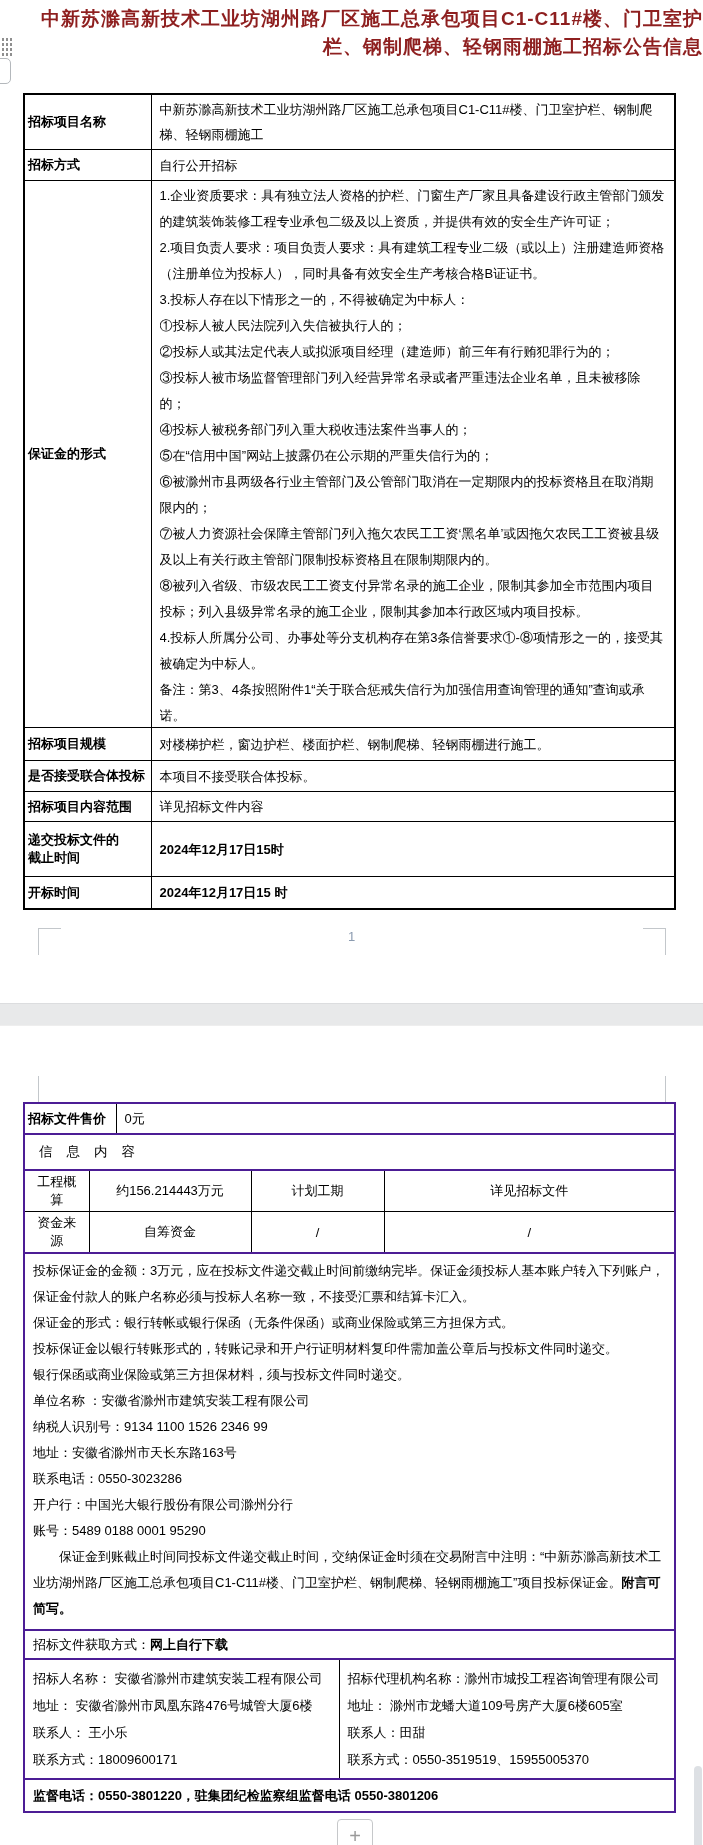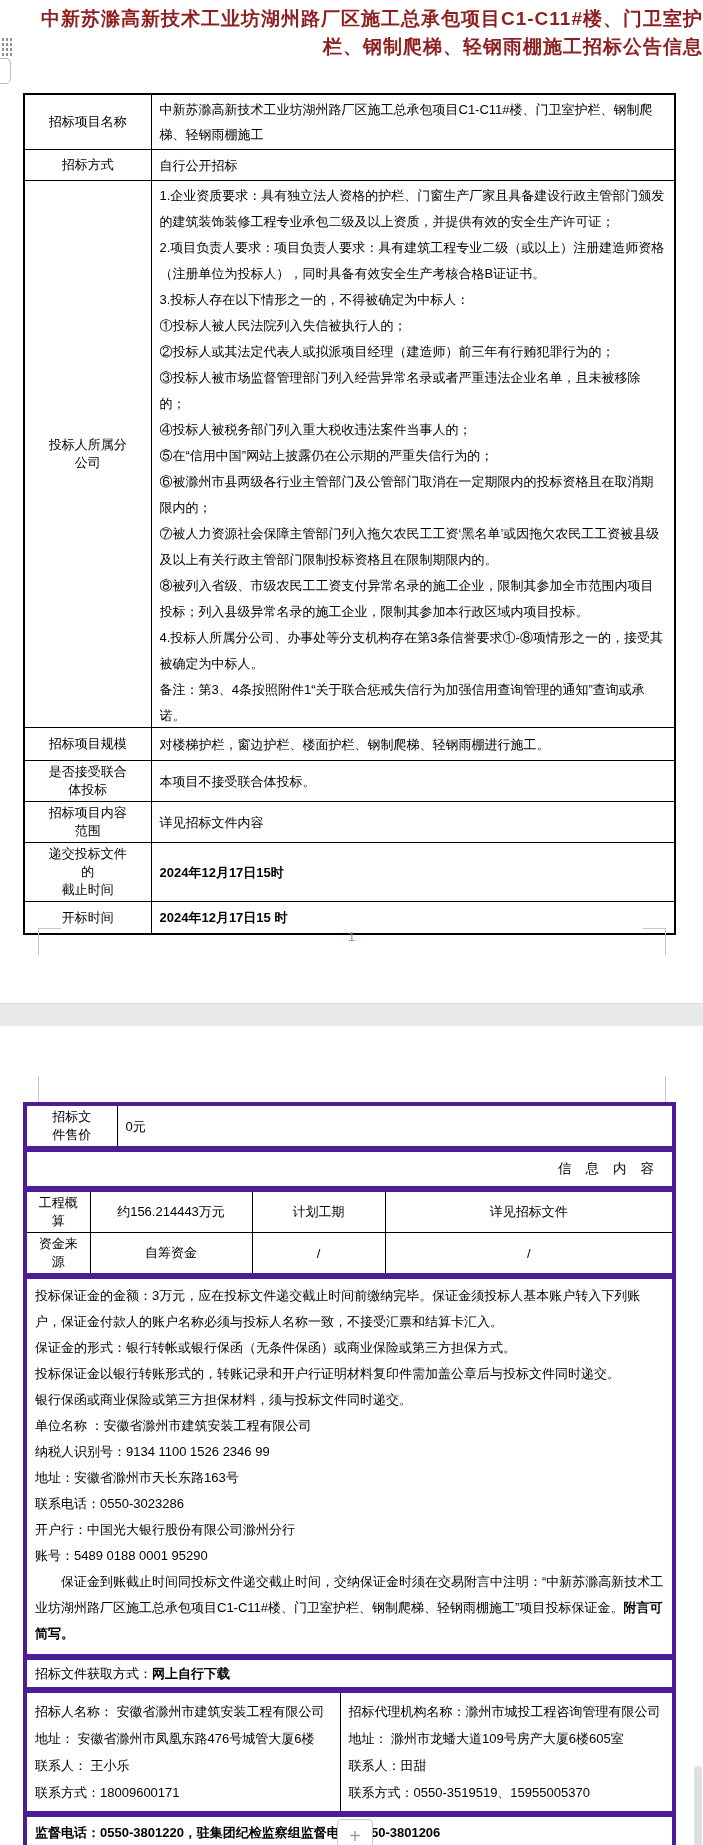--- a/index.html
+++ b/index.html
@@ -47,30 +47,30 @@
   }
   
   .title{
     position:absolute;top:5px;left:0;width:100%;
     text-align:right;font-size:19px;font-weight:bold;color:#8e1f1f;
     line-height:28px;letter-spacing:1px;
   }
   table{border-collapse:collapse;table-layout:fixed;background:#fff;}
   td{border:1px solid #000;font-size:13px;color:#000;padding:2px 6px;vertical-align:middle;word-break:break-all;}
   .t1{position:absolute;left:23px;top:93px;width:653px;border:2px solid #000;}
-  .lb{text-align:center;padding:2px 20px;}
+  .lb{text-align:left;padding:2px 3px;font-weight:bold;}
   .pre{white-space:pre-line;}
   .vl{padding:2px 8px;line-height:25px;}
   .qual{height:542px;overflow:hidden;line-height:26px;white-space:pre-line;}
   .bold{font-weight:bold;}
   
   .t2wrap{position:absolute;left:23px;top:1102px;width:653px;}
-  .t2{width:653px;border:4px solid #4c1d95;margin-top:-2px;}
+  .t2{width:653px;border:2px solid #4c1d95;margin-top:-2px;}
   .t2:first-child{margin-top:0;}
-  .hdr{text-align:right;letter-spacing:14px;font-size:13.5px;padding:4px 4px 4px 14px;}
+  .hdr{text-align:left;letter-spacing:14px;font-size:13.5px;padding:4px 4px 4px 14px;}
   .gc{text-align:center;}
   .deposit{height:369px;overflow:hidden;padding-top:2px;}
   .deposit p{margin:0;line-height:26px;font-size:13px;}
   .indent{text-indent:2em;}
   .contact td{vertical-align:top;height:104px;padding:5px 8px;}
   .contact div{line-height:27px;}
 </style>
 </head>
 <body>
 
@@ -90,21 +90,21 @@
   <tbody>
       <tr>
     <td class="lb" style="height:48px">招标项目名称</td>
     <td class="vl">中新苏滁高新技术工业坊湖州路厂区施工总承包项目C1-C11#楼、门卫室护栏、钢制爬梯、轻钢雨棚施工</td>
   </tr>
   <tr>
     <td class="lb" style="height:26px">招标方式</td>
     <td class="vl">自行公开招标</td>
   </tr>
   <tr>
-    <td class="lb">投标人所属分公司</td>
+    <td class="lb">保证金的形式</td>
     <td class="vl">
           <div class="qual">1.企业资质要求：具有独立法人资格的护栏、门窗生产厂家且具备建设行政主管部门颁发的建筑装饰装修工程专业承包二级及以上资质，并提供有效的安全生产许可证；
 2.项目负责人要求：项目负责人要求：具有建筑工程专业二级（或以上）注册建造师资格（注册单位为投标人），同时具备有效安全生产考核合格B证证书。
 3.投标人存在以下情形之一的，不得被确定为中标人：
 ①投标人被人民法院列入失信被执行人的；
 ②投标人或其法定代表人或拟派项目经理（建造师）前三年有行贿犯罪行为的；
 ③投标人被市场监督管理部门列入经营异常名录或者严重违法企业名单，且未被移除的；
 ④投标人被税务部门列入重大税收违法案件当事人的；
 ⑤在“信用中国”网站上披露仍在公示期的严重失信行为的；
 ⑥被滁州市县两级各行业主管部门及公管部门取消在一定期限内的投标资格且在取消期限内的；

